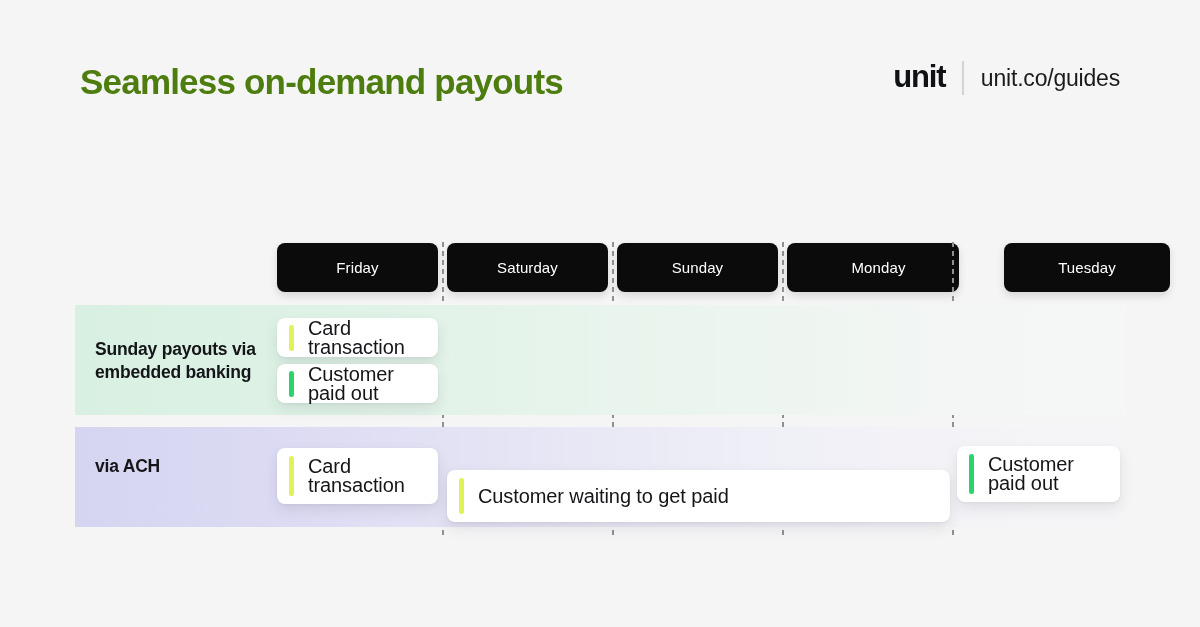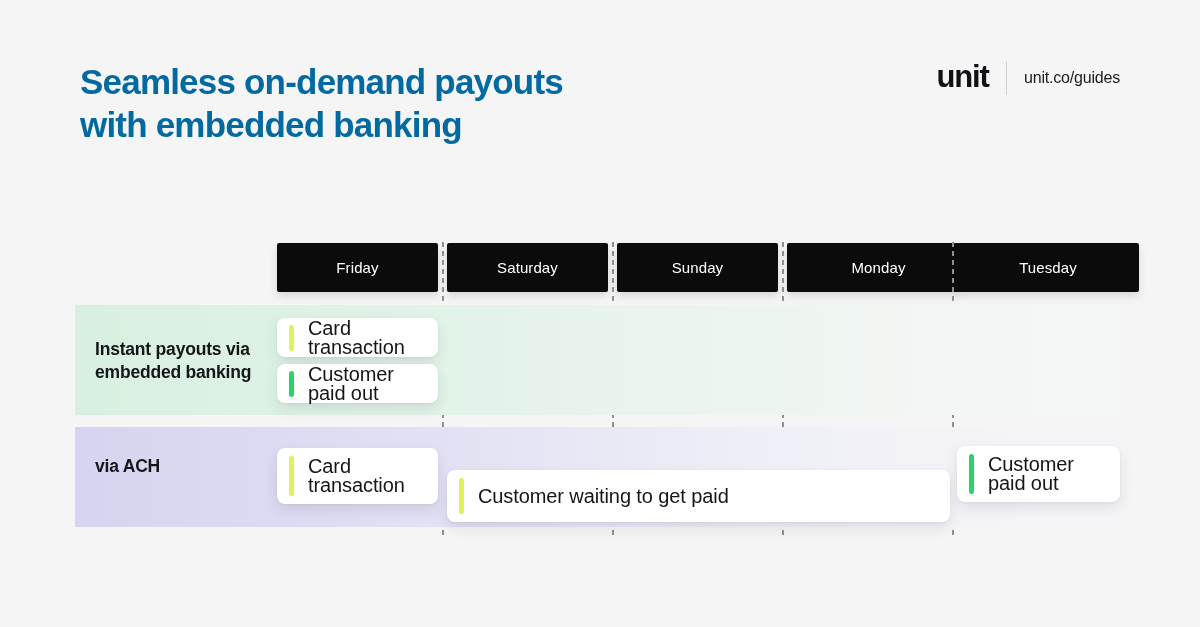--- a/index.html
+++ b/index.html
@@ -14,21 +14,21 @@
     height: 627px;
     background: #f5f5f6;
     overflow: hidden;
   }
 
   
   .title {
     position: absolute;
     left: 80px;
     top: 60px;
-    color: #0369a1;
+    color: #4d7c0f;
     font-size: 35px;
     line-height: 43px;
     font-weight: 700;
     letter-spacing: -0.8px;
   }
   .brand {
     position: absolute;
     top: 58px;
     right: 80px;
     height: 40px;
@@ -43,46 +43,46 @@
     color: #101114;
     line-height: 1;
     padding-bottom: 3px;
   }
   .brand .divider {
     width: 1.5px;
     height: 34px;
     background: #d3d3d7;
   }
   .brand .site {
-    font-size: 16px;
+    font-size: 23px;
     font-weight: 400;
     color: #1b1b1e;
     letter-spacing: -0.2px;
   }
 
   
   .day-pill {
     position: absolute;
     top: 243px;
     height: 49px;
     background: #0b0b0c;
-    border-radius: 2px;
+    border-radius: 8px;
     color: #ffffff;
     font-size: 15px;
     letter-spacing: 0.1px;
     display: flex;
     align-items: center;
     justify-content: center;
     box-shadow: 0 4px 8px rgba(0,0,0,0.12);
   }
   .day-0 { left: 277px; width: 161px; }
   .day-1 { left: 447px; width: 161px; }
   .day-2 { left: 617px; width: 161px; }
   .day-3 { left: 787px; width: 161px; padding-left: 11px; }
-  .day-4 { left: 957px; width: 182px; }
+  .day-4 { left: 1004px; width: 166px; }
 
   
   .vline {
     position: absolute;
     top: 242px;
     height: 296px;
     width: 1.5px;
     background: repeating-linear-gradient(
       to bottom,
       #8f8f94 0px, #8f8f94 5px,
@@ -156,21 +156,20 @@
   .card-r2-b { left: 447px; top: 470px; width: 503px; height: 52px; }
   .card-r2-c { left: 957px; top: 446px; width: 163px; height: 56px; }
 </style>
 </head>
 <body>
 
 <div class="canvas">
 
   <div class="title">
     <div>Seamless on-demand payouts</div>
-    <div>with embedded banking</div>
   </div>
 
   <div class="brand">
     <span class="logo">unit</span>
     <span class="divider"></span>
     <span class="site">unit.co/guides</span>
   </div>
 
   <div class="day-pill day-0">Friday</div>
   <div class="day-pill day-2">Sunday</div>
@@ -180,21 +179,21 @@
 
   <div class="vline vline-0"></div>
   <div class="vline vline-1"></div>
   <div class="vline vline-2"></div>
   <div class="vline vline-3"></div>
 
   <div class="band band-instant"></div>
   <div class="band band-ach"></div>
 
   <div class="row-label row-label-instant">
-    <div>Instant payouts via</div>
+    <div>Sunday payouts via</div>
     <div>embedded banking</div>
   </div>
   <div class="row-label row-label-ach">
     <div>via ACH</div>
   </div>
 
   <div class="card card-r1-a">
     <span class="bar bar-sm" style="background: rgb(223, 242, 87);"></span>
     <span class="card-text">Card transaction</span>
   </div>

